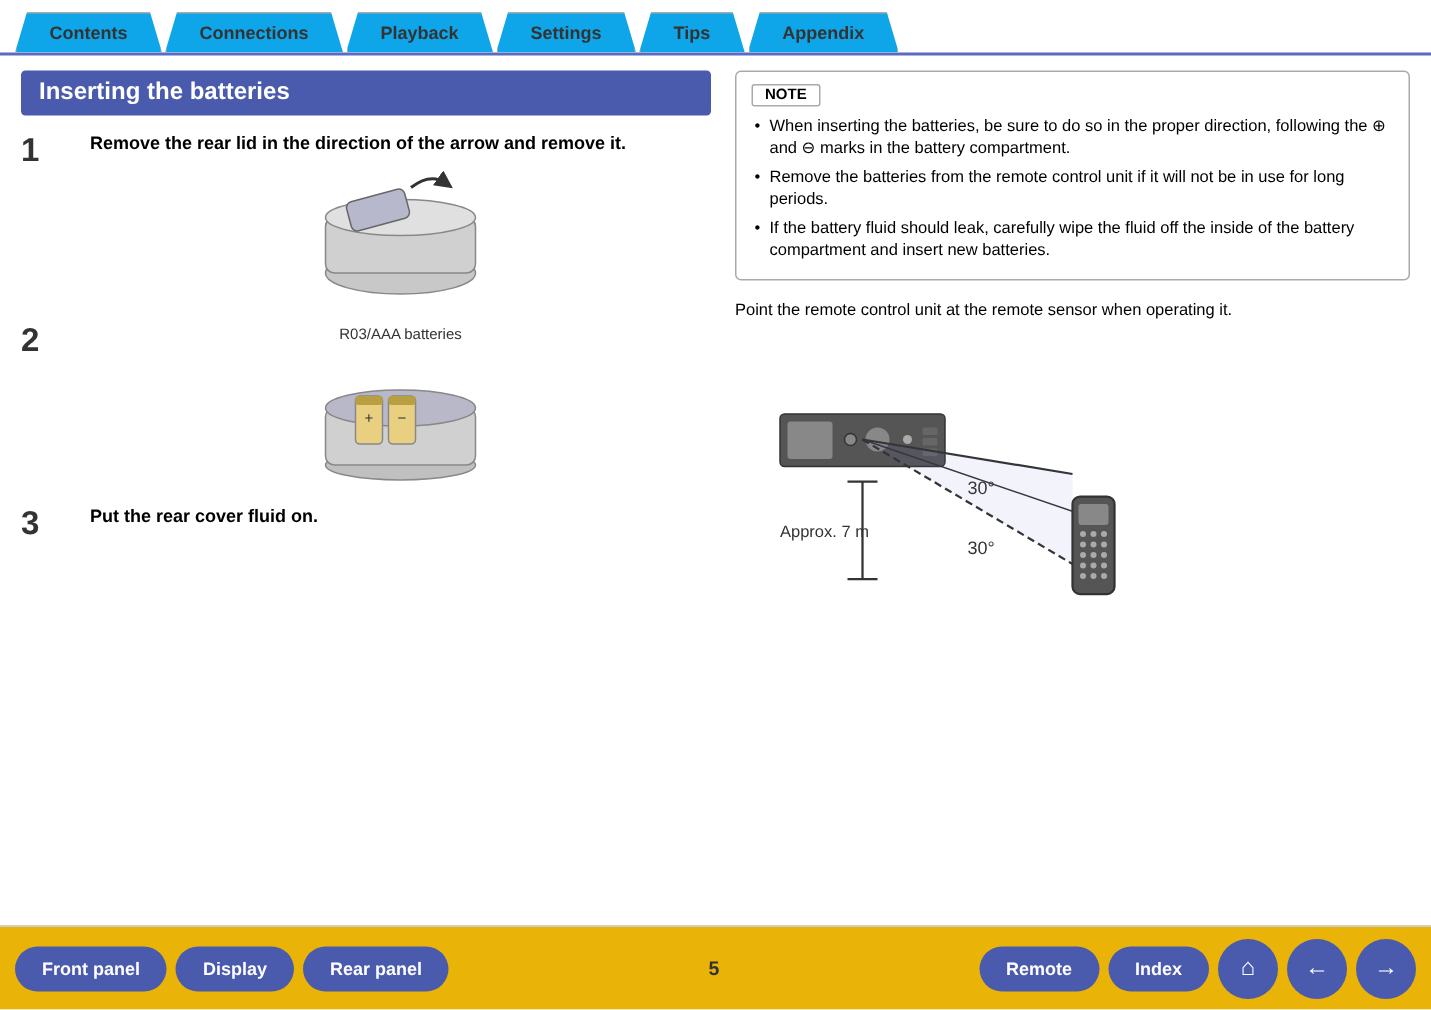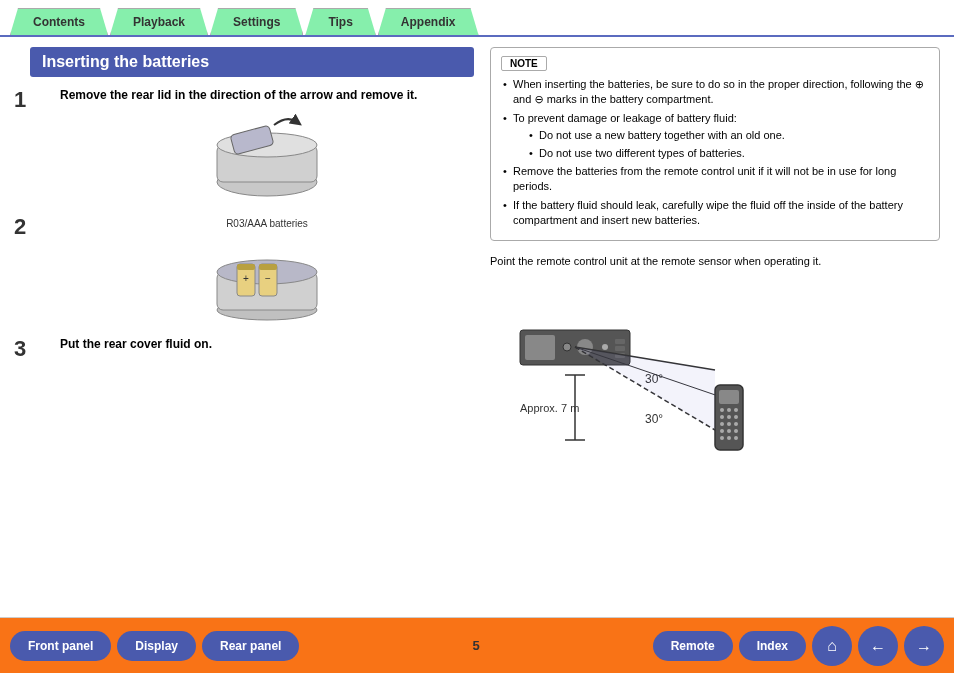--- a/index.html
+++ b/index.html
@@ -20,21 +20,21 @@
       padding: 0 10px;
       margin-top: 8px;
     }
     .nav-tab {
       padding: 6px 22px;
       font-size: 12px;
       font-weight: bold;
       color: #333;
       border: 1.5px solid #aaa;
       border-bottom: none;
-      background: #86efac;
+      background: #0ea5e9;
       margin-right: 2px;
       border-radius: 6px 6px 0 0;
       cursor: pointer;
       clip-path: polygon(8px 0%, calc(100% - 8px) 0%, 100% 100%, 0% 100%);
       position: relative;
     }
 
     
     .main-content {
       display: flex;
@@ -50,21 +50,20 @@
 
     
     .section-header {
       background: #4a5aad;
       color: #fff;
       font-size: 16px;
       font-weight: bold;
       padding: 6px 12px;
       border-radius: 3px;
       margin-bottom: 10px;
-      margin-left: 16px;
     }
 
     
     .step {
       display: flex;
       gap: 10px;
       margin-bottom: 14px;
       align-items: flex-start;
     }
     .step-number {
@@ -174,21 +173,21 @@
       height: 200px;
     }
 
     
     .bottom-nav {
       position: absolute;
       bottom: 0;
       left: 0;
       right: 0;
       height: 56px;
-      background: #f97316;
+      background: #eab308;
       display: flex;
       align-items: center;
       padding: 0 10px;
       gap: 6px;
       border-top: 1px solid #ccc;
     }
     .nav-btn {
       background: #4a5aad;
       color: #fff;
       font-size: 12px;
@@ -218,20 +217,21 @@
       align-items: center;
       justify-content: center;
       font-size: 16px;
     }
   </style>
 </head>
 <body>
 
 <div class="top-nav">
   <div class="nav-tab">Contents</div>
+  <div class="nav-tab">Connections</div>
   <div class="nav-tab">Playback</div>
   <div class="nav-tab">Settings</div>
   <div class="nav-tab">Tips</div>
   <div class="nav-tab">Appendix</div>
 </div>
 
 <div class="main-content">
 
   <div class="left-col">
     <div class="section-header">Inserting the batteries</div>
@@ -294,27 +294,20 @@
       </div>
     </div>
   </div>
 
   <div class="right-col">
 
     <div class="note-box">
       <div class="note-label">NOTE</div>
       <ul class="note-list">
         <li>When inserting the batteries, be sure to do so in the proper direction, following the ⊕ and ⊖ marks in the battery compartment.</li>
-        <li>
-          <span>To prevent damage or leakage of battery fluid:</span>
-          <ul class="note-sublist">
-            <li>Do not use a new battery together with an old one.</li>
-            <li>Do not use two different types of batteries.</li>
-          </ul>
-        </li>
         <li>Remove the batteries from the remote control unit if it will not be in use for long periods.</li>
         <li>If the battery fluid should leak, carefully wipe the fluid off the inside of the battery compartment and insert new batteries.</li>
       </ul>
     </div>
 
     <div class="range-desc">Point the remote control unit at the remote sensor when operating it.</div>
 
     <div class="range-diagram">
       <svg width="100%" height="200" viewBox="0 0 400 200">
 

